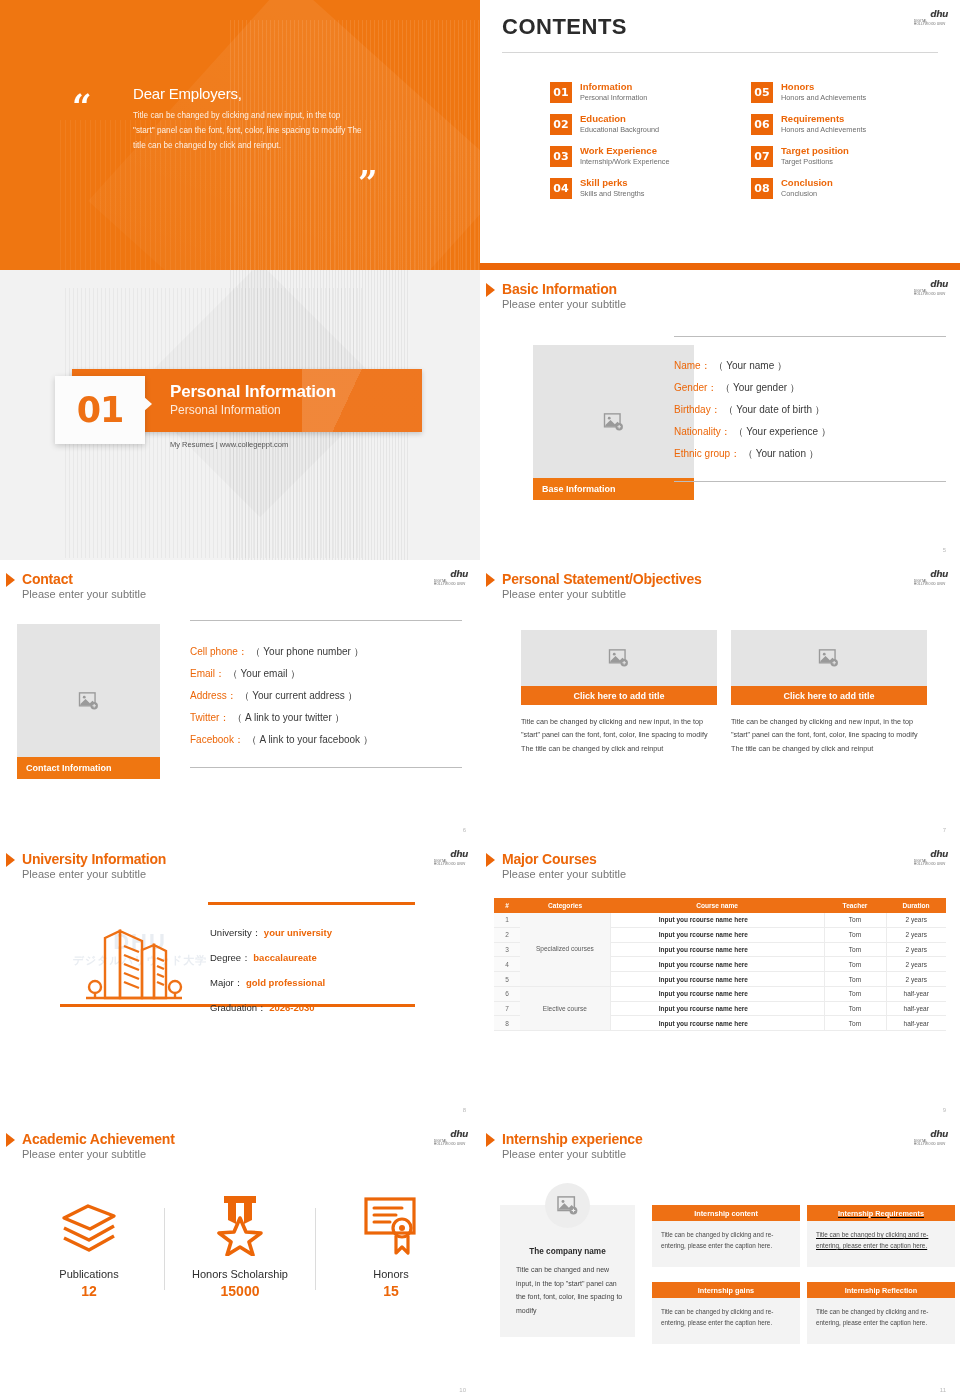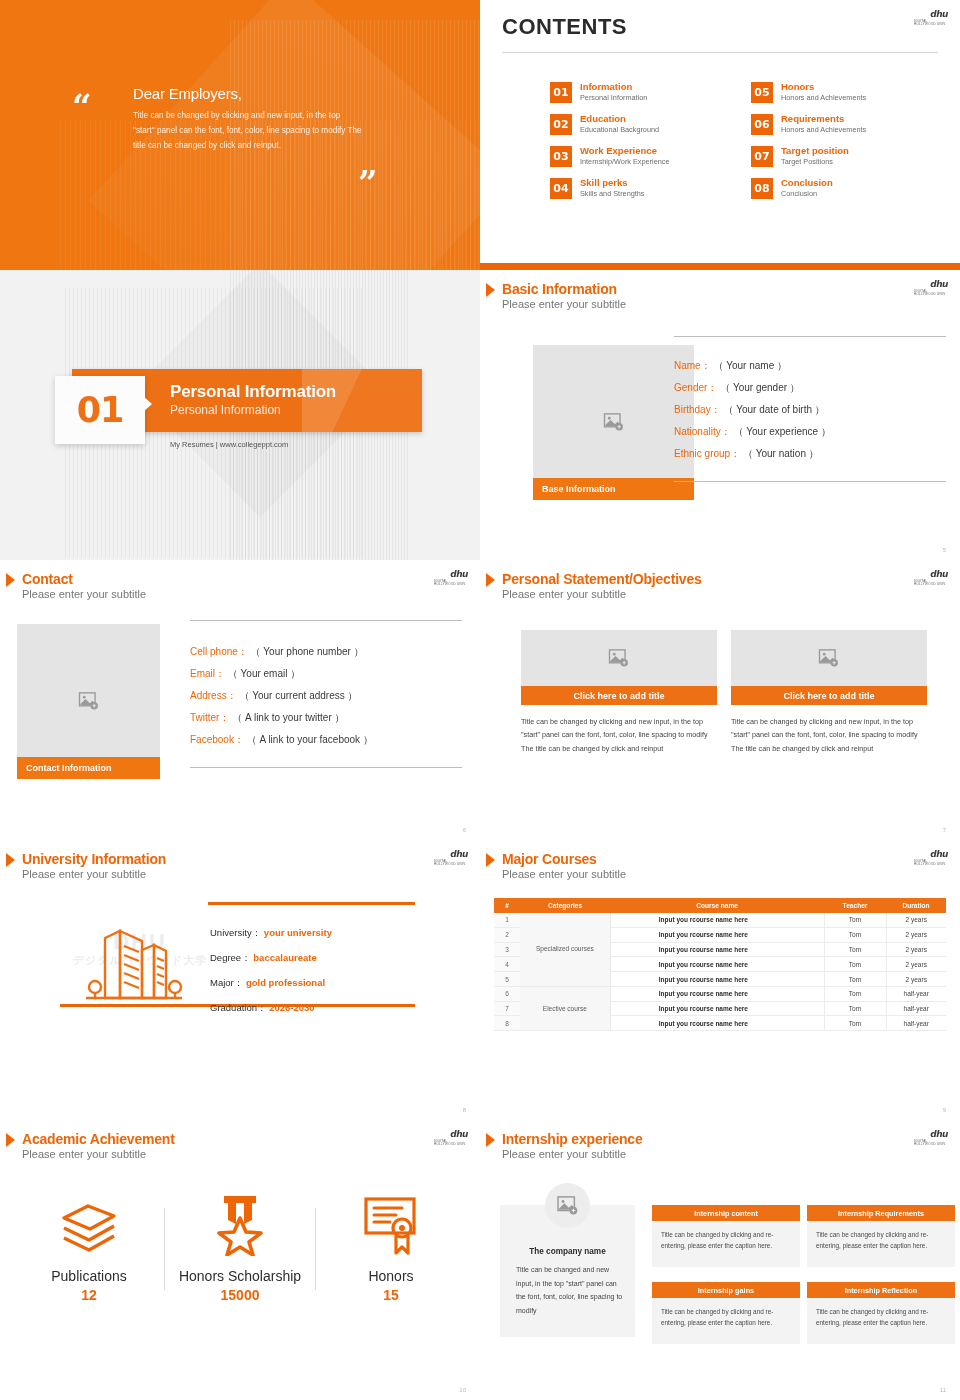--- a/index.html
+++ b/index.html
@@ -248,21 +248,21 @@
   .tbl tbody td.teach { width:62px; }
   .tbl tbody td.dur { width:60px; border-left:1px solid #ececec; }
 
   
   .ach-wrap {
     position:absolute; left:14px; right:14px; top:70px;
     display:flex; align-items:flex-start;
   }
   .ach-col { flex:1; text-align:center; }
   .ach-col .ic { height:66px; display:flex; align-items:flex-end; justify-content:center; }
-  .ach-col .lb { font-size:14px; color:#2d2d2d; margin-top:12px; }
+  .ach-col .lb { font-size:11px; color:#2d2d2d; margin-top:12px; }
   .ach-col .vl { font-size:14px; font-weight:700; color:#ec6608; margin-top:3px; }
   .ach-sep { width:1px; background:#dcdcdc; height:82px; margin-top:18px; }
 
   
   .int-left {
     position:absolute; left:20px; top:85px; width:135px; height:132px;
     background:#f3f3f3;
   }
   .int-left .circ {
     position:absolute; left:45px; top:-22px; width:45px; height:45px;
@@ -704,21 +704,21 @@
         </svg>
       </div>
       <div class="cn">The company name</div>
       <div class="cb">Title can be changed and new input, in the top "start" panel can the font, font, color, line spacing to modify</div>
     </div>
 
     <div class="int-card" style="left:172px; top:85px;">
       <div class="hd">Internship content</div>
       <div class="bd">Title can be changed by clicking and re-entering, please enter the caption here.</div>
     </div>
-    <div class="int-card" style="left:327px; top:85px;">
+    <div class="int-card" style="left:327px; top:85px;text-decoration:underline;">
       <div class="hd">Internship Requirements</div>
       <div class="bd">Title can be changed by clicking and re-entering, please enter the caption here.</div>
     </div>
     <div class="int-card" style="left:327px; top:162px;">
       <div class="hd">Internship Reflection</div>
       <div class="bd">Title can be changed by clicking and re-entering, please enter the caption here.</div>
     </div>
     <div class="int-card" style="left:172px; top:162px;">
       <div class="hd">Internship gains</div>
       <div class="bd">Title can be changed by clicking and re-entering, please enter the caption here.</div>

